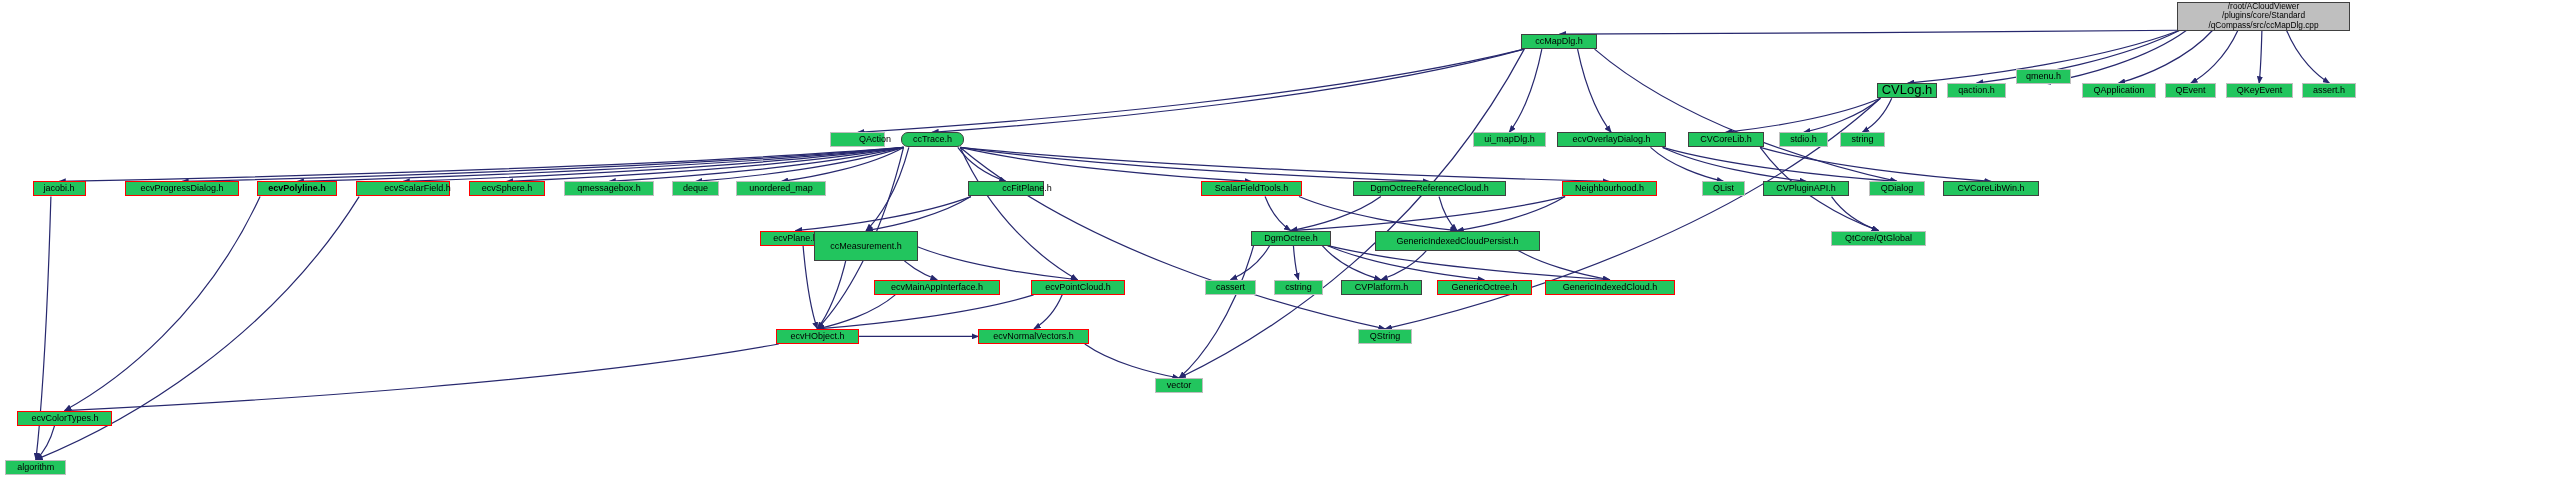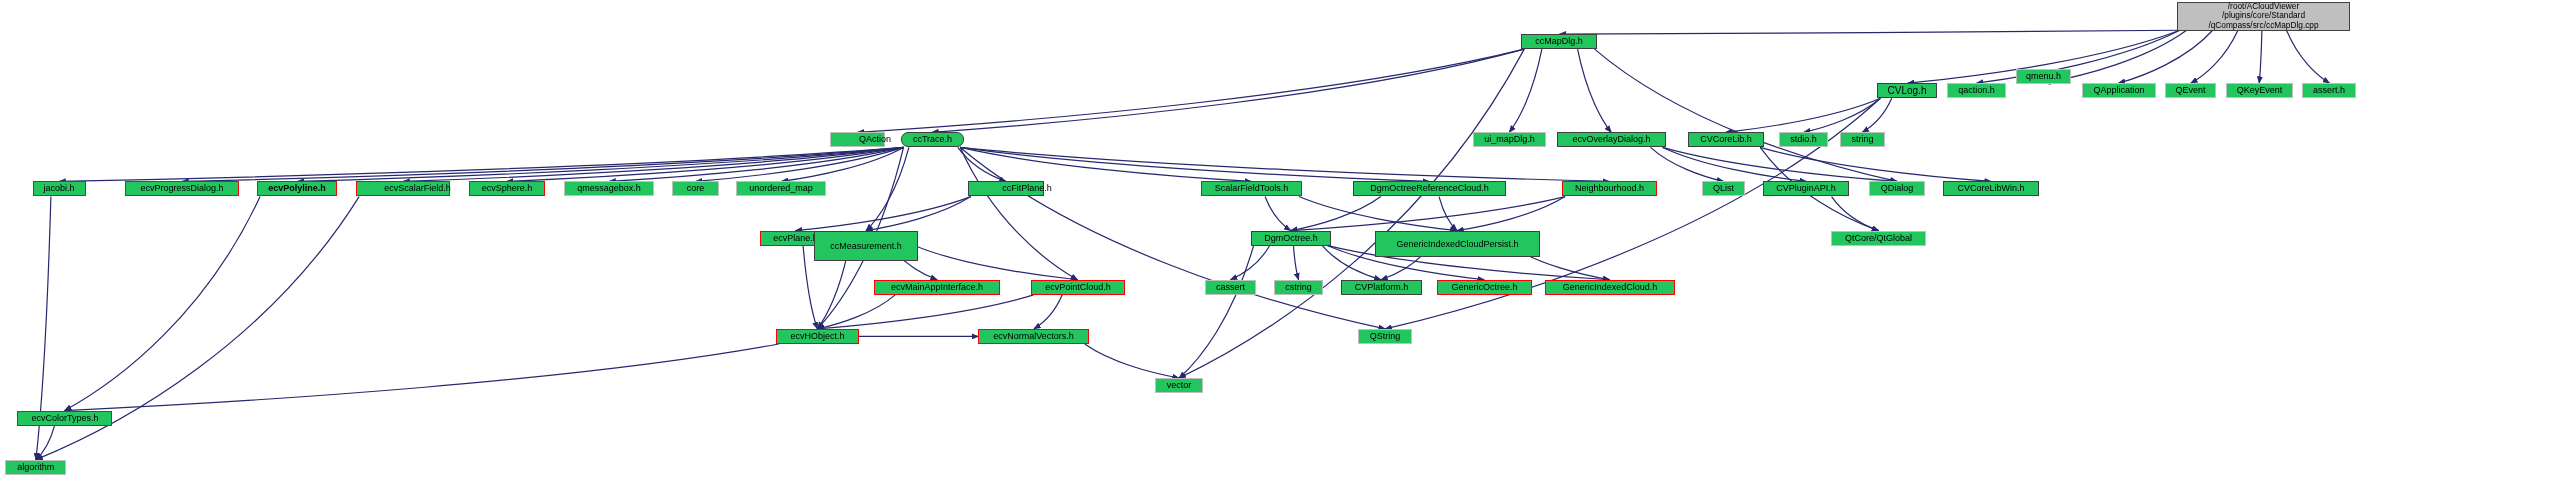--- a/index.html
+++ b/index.html
@@ -95,54 +95,54 @@
         <path d="M475,260 C355.29999999999995,451.4 167.2,559.28 47.5,608" marker-end="url(#ah)"></path>
         <path d="M344,260 C271.62,415.65 157.88,503.38 85.5,543" marker-end="url(#ah)"></path>
         <path d="M67.325,260 C61.774,451.4 53.051,559.28 47.5,608" marker-end="url(#ah)"></path>
       </g>
   </svg>
   <div id="nodes-layer">
       <div class="node n-root" style="left: 2177px; top: 1.5px; width: 173px; height: 29px; font-size: 8.3px;"><span>/root/ACloudViewer
 /plugins/core/Standard
 /qCompass/src/ccMapDlg.cpp</span></div>
       <div class="node n-dark" style="left: 1521px; top: 34px; width: 76px; height: 15px; font-size: 9px;"><span>ccMapDlg.h</span></div>
-      <div class="node n-dark" style="left: 1877px; top: 83px; width: 60px; height: 15px; font-size: 10px;"><span>CVLog.h</span></div>
+      <div class="node n-dark" style="left: 1877px; top: 83px; width: 60px; height: 15px; font-size: 13px;"><span>CVLog.h</span></div>
       <div class="node n-plain" style="left: 1947px; top: 83px; width: 59px; height: 15px; font-size: 9px;"><span>qaction.h</span></div>
       <div class="node n-plain" style="left: 2016px; top: 69px; width: 55px; height: 15px; font-size: 9px;"><span>qmenu.h</span></div>
       <div class="node n-plain" style="left: 2082px; top: 83px; width: 74px; height: 15px; font-size: 9px;"><span>QApplication</span></div>
       <div class="node n-plain" style="left: 2165px; top: 83px; width: 51px; height: 15px; font-size: 9px; text-align: right;"><span>QEvent</span></div>
       <div class="node n-plain" style="left: 2226px; top: 83px; width: 67px; height: 15px; font-size: 9px;"><span>QKeyEvent</span></div>
       <div class="node n-plain" style="left: 2302px; top: 83px; width: 54px; height: 15px; font-size: 9px;"><span>assert.h</span></div>
       <div class="node n-plain" style="left: 830px; top: 132px; width: 55px; height: 15px; font-size: 9px; padding-left: 35px;"><span>QAction</span></div>
       <div class="node n-dark" style="left: 901px; top: 132px; width: 63px; height: 15px; font-size: 9px; border-radius: 7px;"><span>ccTrace.h</span></div>
       <div class="node n-plain" style="left: 1473px; top: 132px; width: 73px; height: 15px; font-size: 9px;"><span>ui_mapDlg.h</span></div>
       <div class="node n-dark" style="left: 1557px; top: 132px; width: 109px; height: 15px; font-size: 9px;"><span>ecvOverlayDialog.h</span></div>
       <div class="node n-dark" style="left: 1688px; top: 132px; width: 76px; height: 15px; font-size: 9px;"><span>CVCoreLib.h</span></div>
       <div class="node n-plain" style="left: 1779px; top: 132px; width: 49px; height: 15px; font-size: 9px;"><span>stdio.h</span></div>
       <div class="node n-plain" style="left: 1840px; top: 132px; width: 45px; height: 15px; font-size: 9px;"><span>string</span></div>
       <div class="node n-red" style="left: 32.5px; top: 181px; width: 53px; height: 15px; font-size: 9px;"><span>jacobi.h</span></div>
       <div class="node n-red" style="left: 125px; top: 181px; width: 114px; height: 15px; font-size: 9px;"><span>ecvProgressDialog.h</span></div>
       <div class="node n-red" style="left: 257px; top: 181px; width: 80px; height: 15px; font-size: 9px; font-weight: bold;"><span>ecvPolyline.h</span></div>
       <div class="node n-red" style="left: 356px; top: 181px; width: 94px; height: 15px; font-size: 9px; padding-left: 29px;"><span>ecvScalarField.h</span></div>
       <div class="node n-red" style="left: 469px; top: 181px; width: 76px; height: 15px; font-size: 9px;"><span>ecvSphere.h</span></div>
       <div class="node n-plain" style="left: 564px; top: 181px; width: 90px; height: 15px; font-size: 9px;"><span>qmessagebox.h</span></div>
-      <div class="node n-plain" style="left: 672px; top: 181px; width: 47px; height: 15px; font-size: 9px;"><span>core</span></div>
+      <div class="node n-plain" style="left: 672px; top: 181px; width: 47px; height: 15px; font-size: 9px;"><span>deque</span></div>
       <div class="node n-plain" style="left: 736px; top: 181px; width: 90px; height: 15px; font-size: 9px;"><span>unordered_map</span></div>
       <div class="node n-dark" style="left: 968px; top: 181px; width: 76px; height: 15px; font-size: 9px; padding-left: 42px;"><span>ccFitPlane.h</span></div>
       <div class="node n-red" style="left: 1201px; top: 181px; width: 101px; height: 15px; font-size: 9px;"><span>ScalarFieldTools.h</span></div>
       <div class="node n-dark" style="left: 1353px; top: 181px; width: 153px; height: 15px; font-size: 9px;"><span>DgmOctreeReferenceCloud.h</span></div>
       <div class="node n-red" style="left: 1562px; top: 181px; width: 95px; height: 15px; font-size: 9px;"><span>Neighbourhood.h</span></div>
       <div class="node n-plain" style="left: 1702px; top: 181px; width: 43px; height: 15px; font-size: 9px;"><span>QList</span></div>
       <div class="node n-dark" style="left: 1763px; top: 181px; width: 86px; height: 15px; font-size: 9px;"><span>CVPluginAPI.h</span></div>
       <div class="node n-plain" style="left: 1869px; top: 181px; width: 56px; height: 15px; font-size: 9px;"><span>QDialog</span></div>
       <div class="node n-dark" style="left: 1943px; top: 181px; width: 96px; height: 15px; font-size: 9px;"><span>CVCoreLibWin.h</span></div>
       <div class="node n-red" style="left: 760px; top: 231px; width: 71px; height: 15px; font-size: 9px;"><span>ecvPlane.h</span></div>
       <div class="node n-dark" style="left: 814px; top: 231px; width: 104px; height: 30px; font-size: 9px; align-items: center;"><span>ccMeasurement.h</span></div>
       <div class="node n-dark" style="left: 1251px; top: 231px; width: 80px; height: 15px; font-size: 9px;"><span>DgmOctree.h</span></div>
-      <div class="node n-dark" style="left: 1375px; top: 231px; width: 165px; height: 26px; font-size: 9px;"><span>GenericIndexedCloudPersist.h</span></div>
+      <div class="node n-dark" style="left: 1375px; top: 231px; width: 165px; height: 20px; font-size: 9px;"><span>GenericIndexedCloudPersist.h</span></div>
       <div class="node n-plain" style="left: 1831px; top: 231px; width: 95px; height: 15px; font-size: 9px;"><span>QtCore/QtGlobal</span></div>
       <div class="node n-red" style="left: 874px; top: 280px; width: 126px; height: 15px; font-size: 9px;"><span>ecvMainAppInterface.h</span></div>
       <div class="node n-red" style="left: 1031px; top: 280px; width: 94px; height: 15px; font-size: 9px;"><span>ecvPointCloud.h</span></div>
       <div class="node n-plain" style="left: 1205px; top: 280px; width: 51px; height: 15px; font-size: 9px;"><span>cassert</span></div>
       <div class="node n-plain" style="left: 1274px; top: 280px; width: 49px; height: 15px; font-size: 9px;"><span>cstring</span></div>
       <div class="node n-dark" style="left: 1341px; top: 280px; width: 81px; height: 15px; font-size: 9px;"><span>CVPlatform.h</span></div>
       <div class="node n-red" style="left: 1437px; top: 280px; width: 95px; height: 15px; font-size: 9px;"><span>GenericOctree.h</span></div>
       <div class="node n-red" style="left: 1545px; top: 280px; width: 130px; height: 15px; font-size: 9px;"><span>GenericIndexedCloud.h</span></div>
       <div class="node n-red" style="left: 776px; top: 329px; width: 83px; height: 15px; font-size: 9px;"><span>ecvHObject.h</span></div>
       <div class="node n-red" style="left: 978px; top: 329px; width: 111px; height: 15px; font-size: 9px;"><span>ecvNormalVectors.h</span></div>

